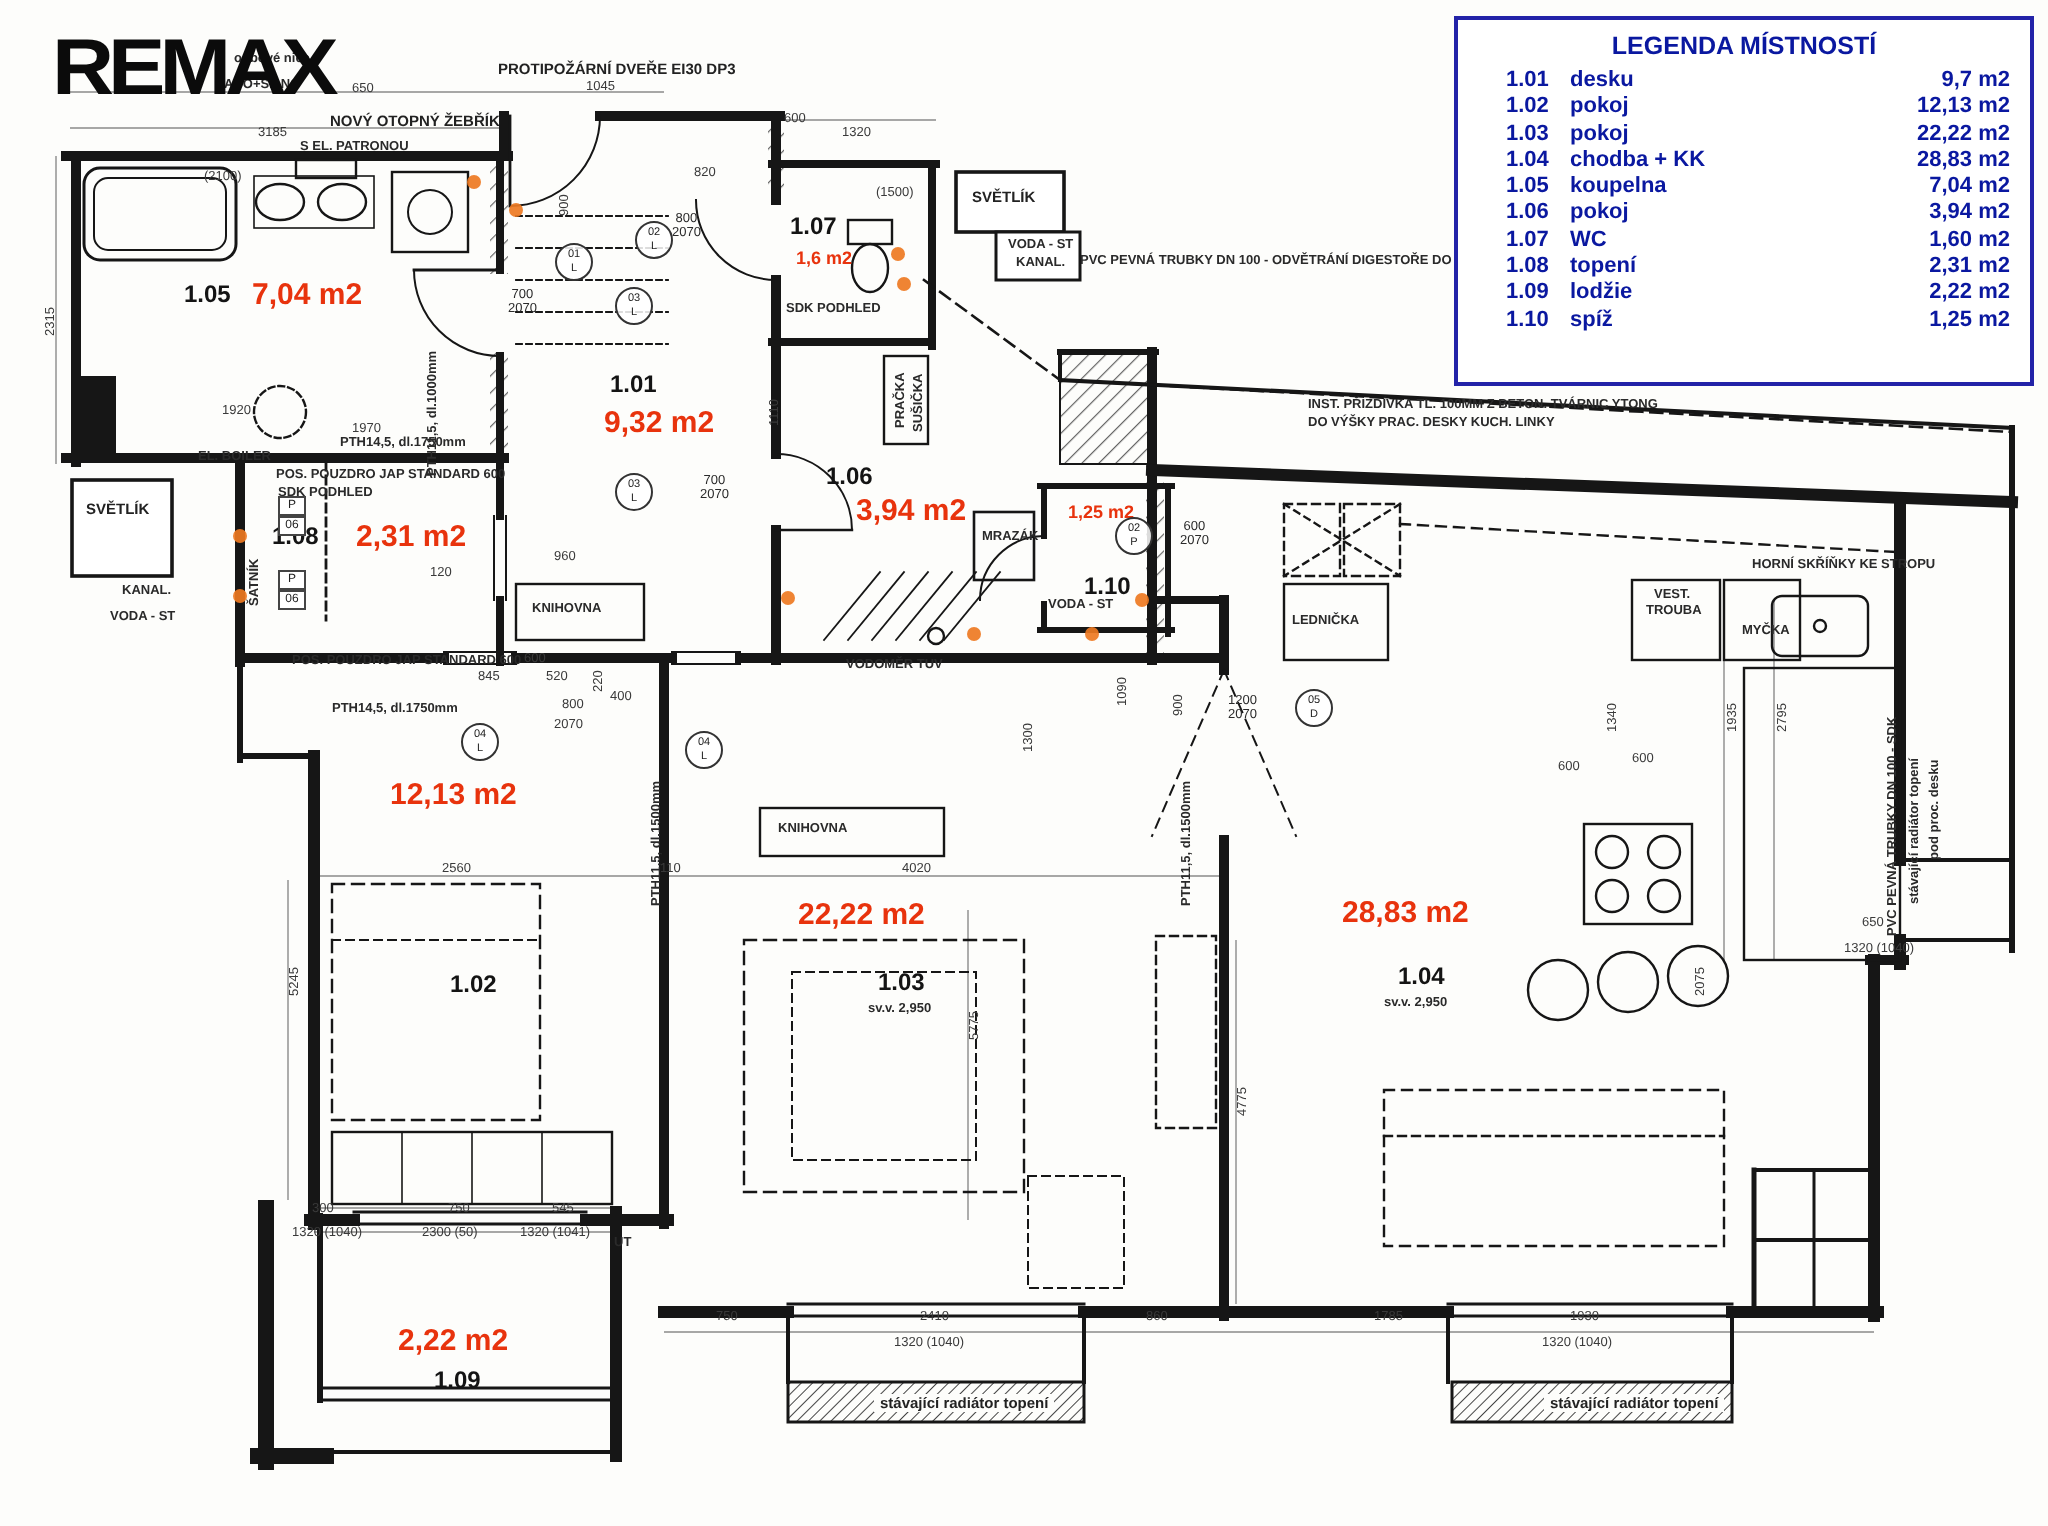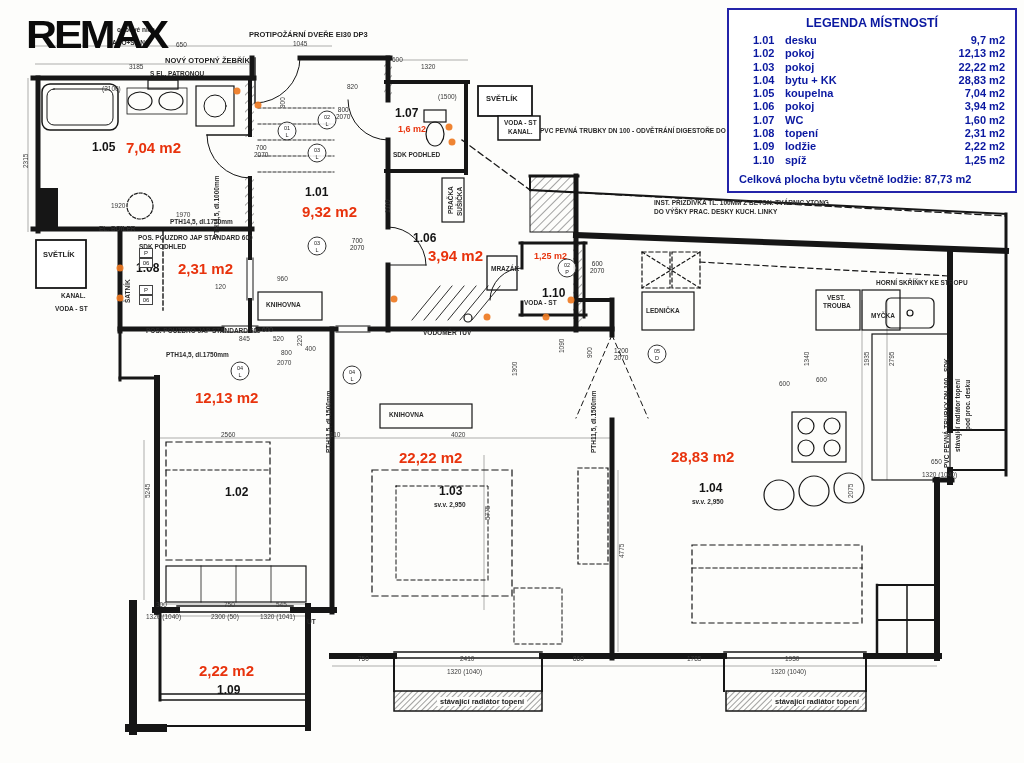--- a/index.html
+++ b/index.html
@@ -455,21 +455,21 @@
           <span class="lname">pokoj</span>
           <span class="larea">12,13 m2</span>
         </div>
         <div class="lrow">
           <span class="lnum">1.03</span>
           <span class="lname">pokoj</span>
           <span class="larea">22,22 m2</span>
         </div>
         <div class="lrow">
           <span class="lnum">1.04</span>
-          <span class="lname">bytu + KK</span>
+          <span class="lname">chodba + KK</span>
           <span class="larea">28,83 m2</span>
         </div>
         <div class="lrow">
           <span class="lnum">1.05</span>
           <span class="lname">koupelna</span>
           <span class="larea">7,04 m2</span>
         </div>
         <div class="lrow">
           <span class="lnum">1.06</span>
           <span class="lname">pokoj</span>
@@ -489,16 +489,15 @@
           <span class="lnum">1.09</span>
           <span class="lname">lodžie</span>
           <span class="larea">2,22 m2</span>
         </div>
         <div class="lrow">
           <span class="lnum">1.10</span>
           <span class="lname">spíž</span>
           <span class="larea">1,25 m2</span>
         </div>
       </div>
-    <div class="legend-footer">Celková plocha bytu včetně lodžie: 87,73 m2</div>
   </div>
 
 </div>
 
 </body></html>

